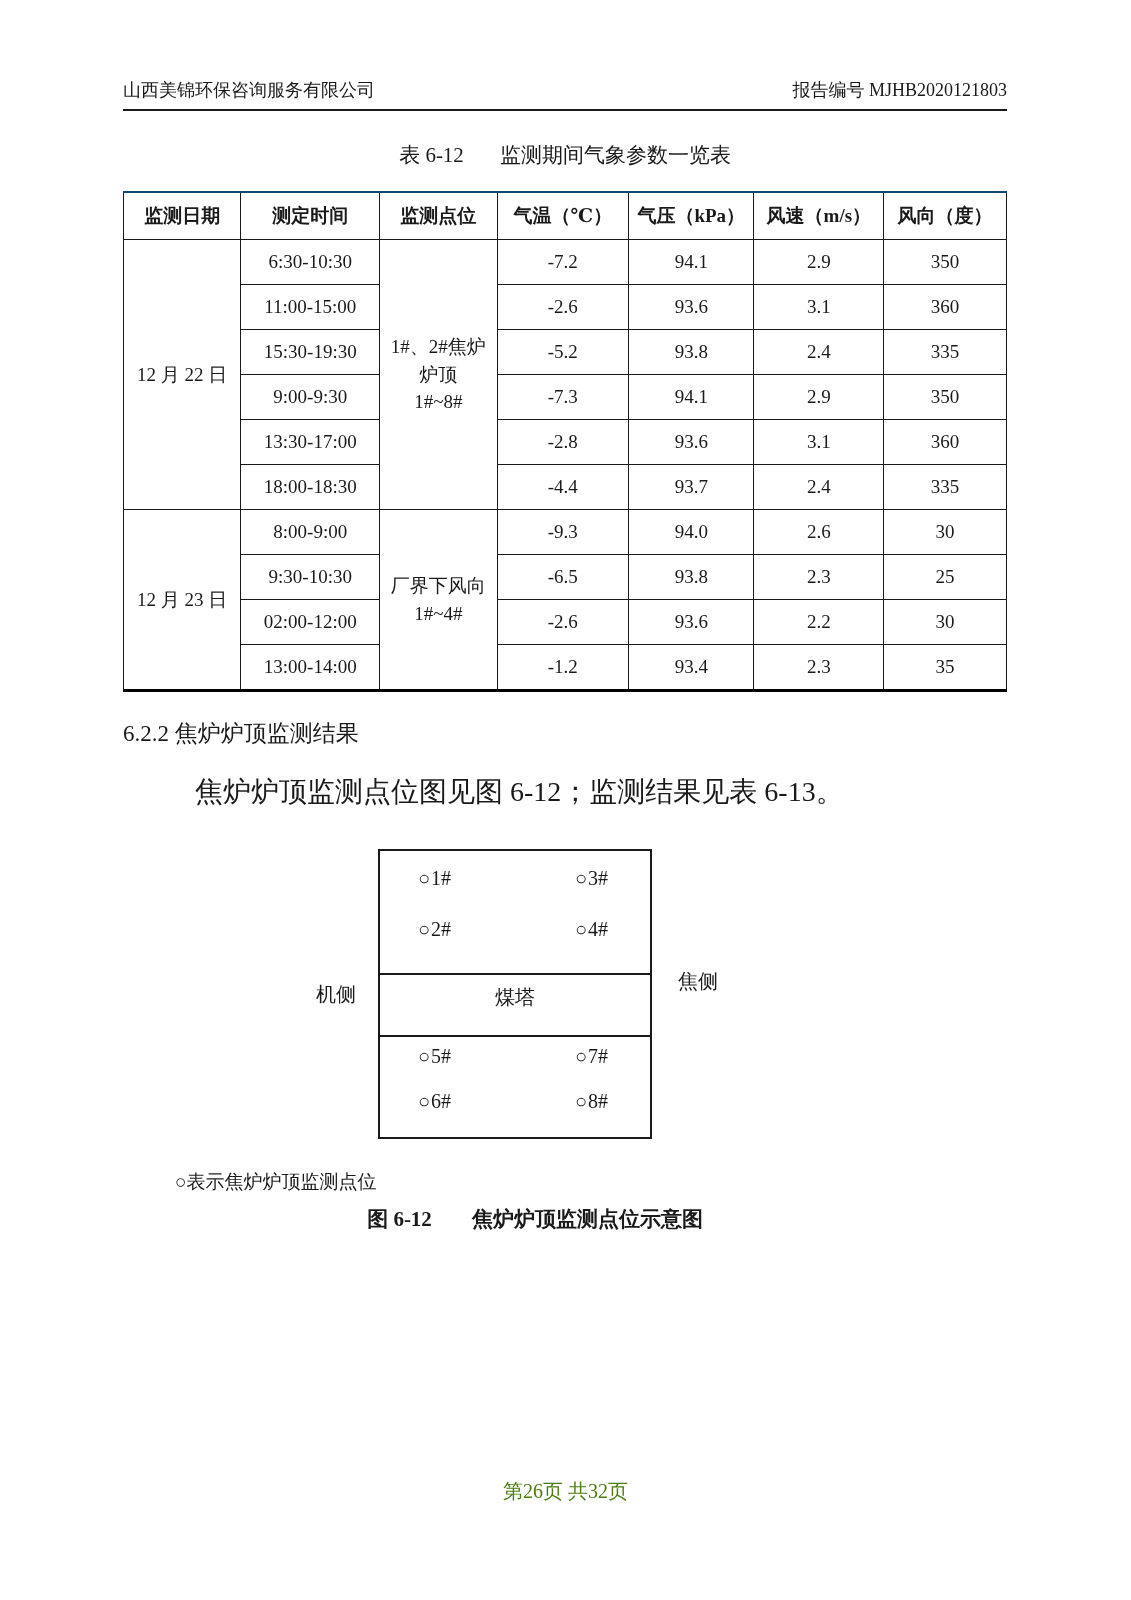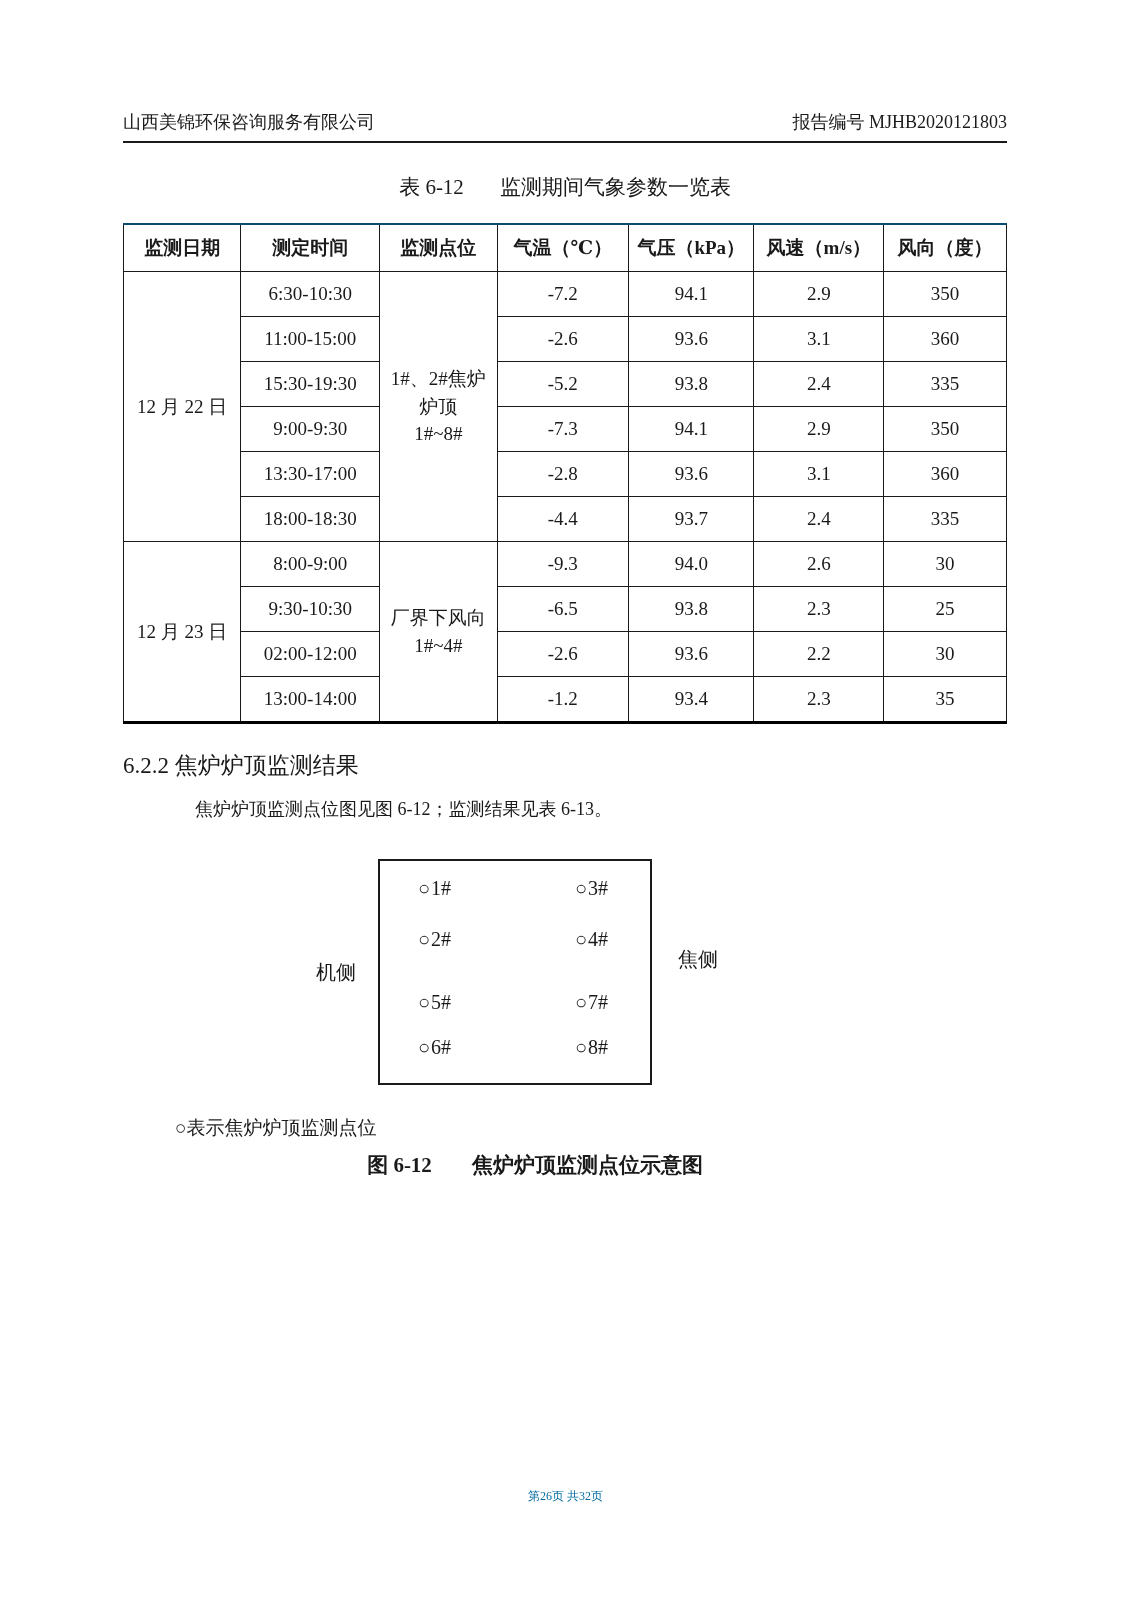--- a/index.html
+++ b/index.html
@@ -13,40 +13,39 @@
     box-sizing:border-box;
     padding:0 124px 0 123px;
     overflow:hidden;
   }
   
   .doc-header {
     display:flex; justify-content:space-between; align-items:flex-end;
     padding-top:78px; padding-bottom:7px;
     border-bottom:2px solid #1a1a1a;
     font-size:18px;
-    margin-top:32px;
   }
   
   .doc-title { margin-top:30px; text-align:center; font-size:21px; font-weight:normal; }
   .title-gap { display:inline-block; width:36px; }
   
   table.met {
     border-collapse:collapse; width:100%; margin-top:22px;
     border-top:2px solid #0c4a6e; border-bottom:3px solid #000;
     font-size:19px; table-layout:fixed;
   }
   table.met th, table.met td {
     border:1px solid #1a1a1a; text-align:center; vertical-align:middle; padding:0 2px;
   }
   table.met th { height:46px; font-weight:bold; }
   table.met td { height:44px; }
   td.loc { white-space:pre-line; line-height:1.45; }
   
   .section-heading { margin-top:26px; font-size:23px; }
-  .section-para { margin-top:16px; font-size:18px; padding-left:72px; }
+  .section-para { margin-top:24px; font-size:28px; padding-left:72px; }
   
   .figure-row { display:flex; margin-top:38px; font-size:20px; }
   .side-left { width:255px; box-sizing:border-box; text-align:right; padding-right:22px; align-self:center; }
   .side-right { padding-left:26px; align-self:center; transform:translateY(-13px); }
   .fig-box { width:270px; border:2px solid #1a1a1a; box-sizing:content-box; }
   .fig-top { height:122px; box-sizing:border-box; padding-top:16px; }
   .fig-mid {
     height:64px; box-sizing:border-box;
     border-top:2px solid #1a1a1a; border-bottom:2px solid #1a1a1a;
     text-align:center; padding-top:9px;
@@ -58,21 +57,21 @@
   .pt { width:50%; box-sizing:border-box; white-space:nowrap; }
   .pt-left { padding-left:38px; }
   .pt-right { padding-left:60px; }
   .pt .circle { margin-right:1px; }
   .fig-legend { margin-top:30px; padding-left:52px; font-size:19px; }
   .fig-caption { margin-top:10px; text-align:center; font-weight:bold; font-size:21px; transform:translateX(-30px); }
   .caption-gap { display:inline-block; width:40px; }
   
   .doc-footer {
     position:absolute; left:0; bottom:95px; width:100%;
-    text-align:center; font-size:12px; color:#0369a1;
+    text-align:center; font-size:20px; color:#4d7c0f;
   }
 </style>
 </head>
 <body>
 
 <div class="page">
 
   <div class="doc-header">
     <span>山西美锦环保咨询服务有限公司</span>
     <span>报告编号 MJHB2020121803</span>
@@ -193,20 +192,23 @@
       <div class="fig-top">
         <div class="pt-row">
           <span class="pt pt-left"><span class="circle">○</span><span>1#</span></span>
           <span class="pt pt-right"><span class="circle">○</span><span>3#</span></span>
         </div>
         <div class="pt-row">
           <span class="pt pt-left"><span class="circle">○</span><span>2#</span></span>
           <span class="pt pt-right"><span class="circle">○</span><span>4#</span></span>
         </div>
       </div>
+      <div class="fig-mid">
+        <span>煤塔</span>
+      </div>
       <div class="fig-bottom">
         <div class="pt-row">
           <span class="pt pt-left"><span class="circle">○</span><span>5#</span></span>
           <span class="pt pt-right"><span class="circle">○</span><span>7#</span></span>
         </div>
         <div class="pt-row">
           <span class="pt pt-left"><span class="circle">○</span><span>6#</span></span>
           <span class="pt pt-right"><span class="circle">○</span><span>8#</span></span>
         </div>
       </div>

